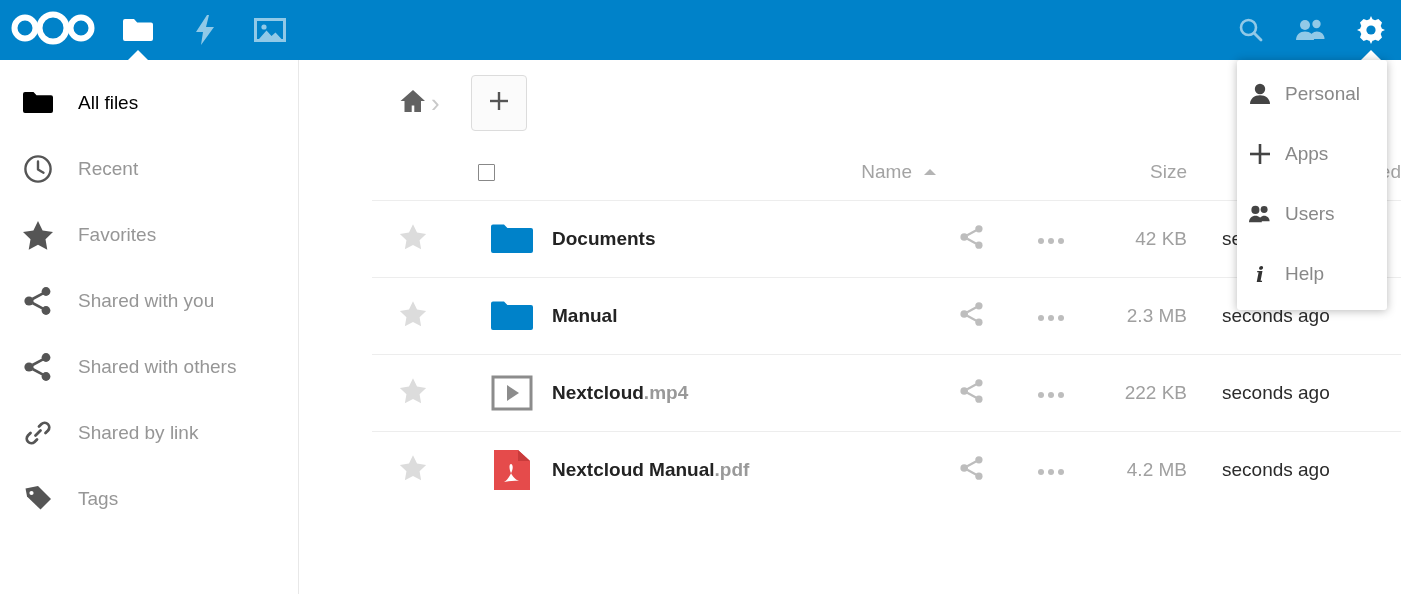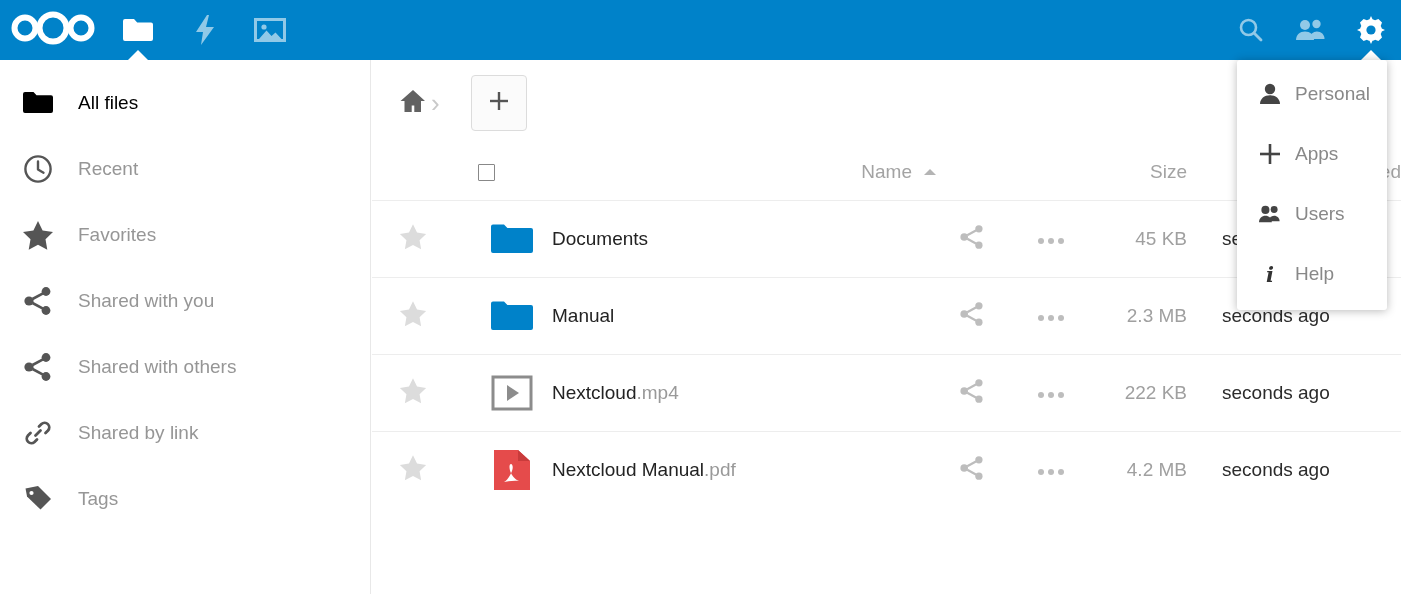--- a/index.html
+++ b/index.html
@@ -42,21 +42,21 @@
   }
   .header-icon {
     width: 60px; height: 60px; position: relative;
     display: flex; align-items: center; justify-content: center;
   }
   .header-icon.dim svg { opacity: .57; }
 
   
   #sidebar {
     position: absolute; left: 0; top: 60px;
-    width: 371px; height: 534px;
+    width: 299px; height: 534px;
     background: #fff;
     border-right: 1px solid #e8e8e8;
     padding-top: 10px;
     z-index: 10;
   }
   .nav-item {
     height: 66px; display: flex; align-items: center;
     padding-left: 16px; cursor: pointer;
   }
   .nav-ico {
@@ -119,21 +119,21 @@
     border-right: 6px solid transparent;
     border-bottom: 6px solid #b4b4b4;
   }
   th.col-size, td.col-size { text-align: right; padding-right: 19px; }
   th.col-mod, td.col-mod { padding-left: 16px; }
 
   #file-table tbody tr { height: 77px; border-top: 1px solid #ededed; }
   #file-table tbody td { vertical-align: middle; }
   td.col-sel { padding-left: 27px; }
   .row-star { display: inline-block; vertical-align: middle; }
-  .name-cell { display: flex; align-items: center; }
+  .name-cell { display: flex; align-items: center; font-weight: bold; }
   .file-icon {
     width: 48px; min-width: 48px; height: 36px;
     display: flex; align-items: center; justify-content: center;
   }
   .file-name {
     margin-left: 16px; font-size: 19px; color: #232323;
     white-space: nowrap;
   }
   .file-ext { color: #999999; }
   td.col-share, td.col-more { text-align: center; }
@@ -153,21 +153,21 @@
     position: absolute; right: 14px; top: 60px;
     width: 150px;
     background: #ffffff;
     border-radius: 3px;
     box-shadow: 0 1px 10px rgba(0,0,0,.28);
     z-index: 80;
     padding: 4px 0 6px 0;
   }
   .menu-item {
     height: 60px; display: flex; align-items: center;
-    padding-left: 22px; cursor: pointer;
+    padding-left: 12px; cursor: pointer;
   }
   .menu-ico {
     width: 22px; min-width: 22px; display: flex;
     align-items: center; justify-content: center;
   }
   .menu-label {
     margin-left: 14px; font-size: 19px; color: #888888;
     white-space: nowrap;
   }
 </style>
@@ -396,21 +396,21 @@
             </svg>
           </span>
         </td>
         <td class="col-more">
           <span class="dots act-btn">
               <i></i>
               <i></i>
               <i></i>
             </span>
         </td>
-        <td class="col-size">45 KB</td>
+        <td class="col-size">42 KB</td>
         <td class="col-mod">seconds ago</td>
       </tr>
 
       <tr>
         <td class="col-sel">
           <span class="row-star">
             <svg width="28" height="27" viewBox="0 0 32 30">
               <path d="M16 1l4.6 9.5 10.4 1.5-7.5 7.3 1.8 10.4L16 24.8 6.7 29.7l1.8-10.4L1 12l10.4-1.5L16 1z" fill="#dcdcdc"></path>
             </svg>
           </span>

